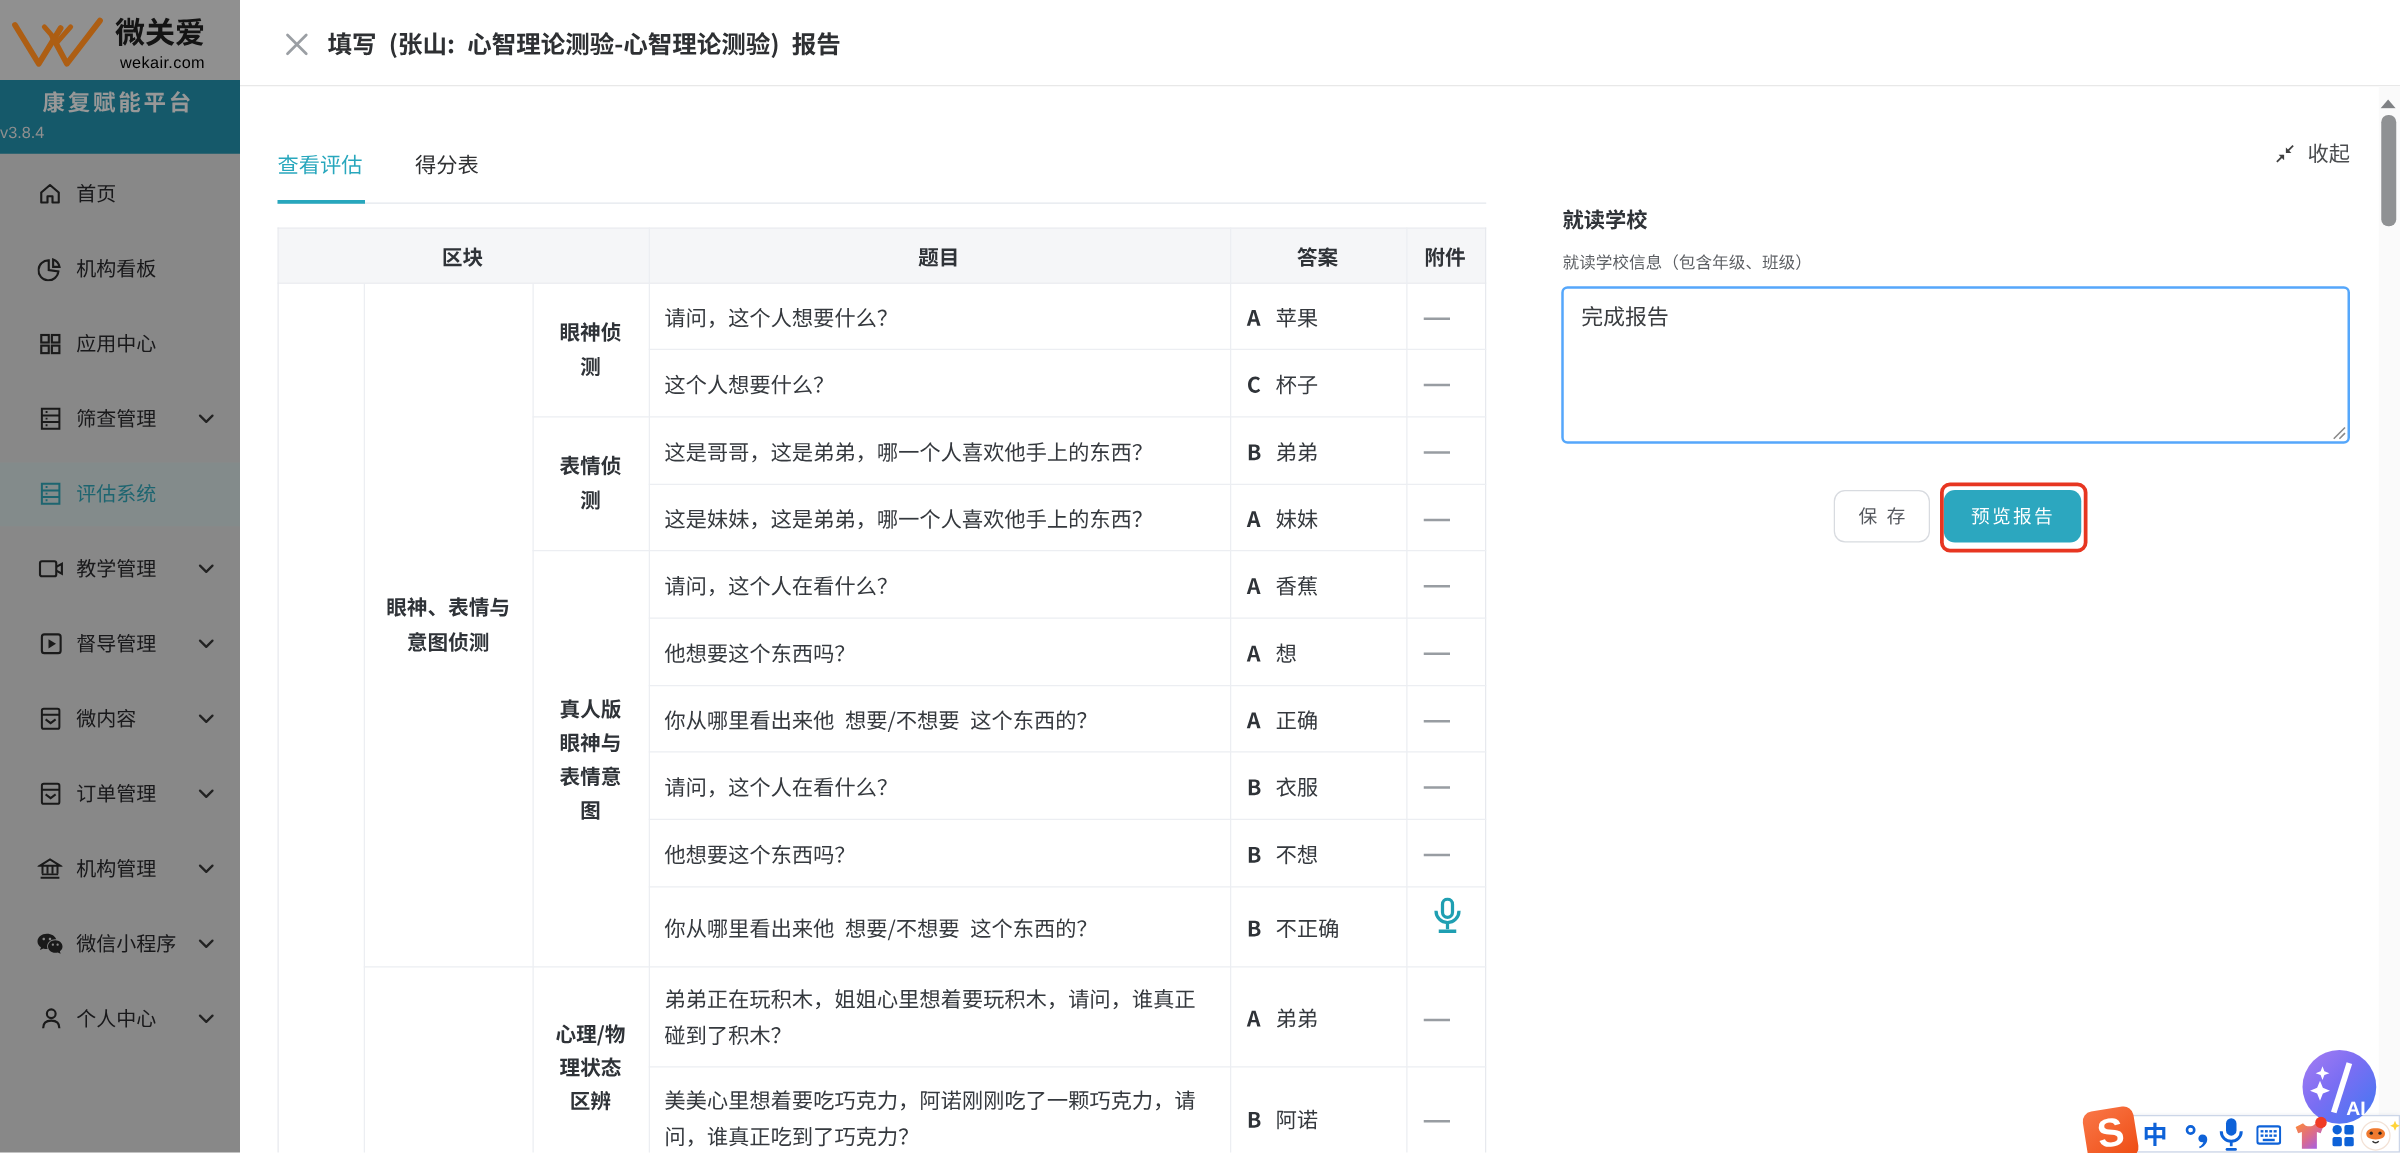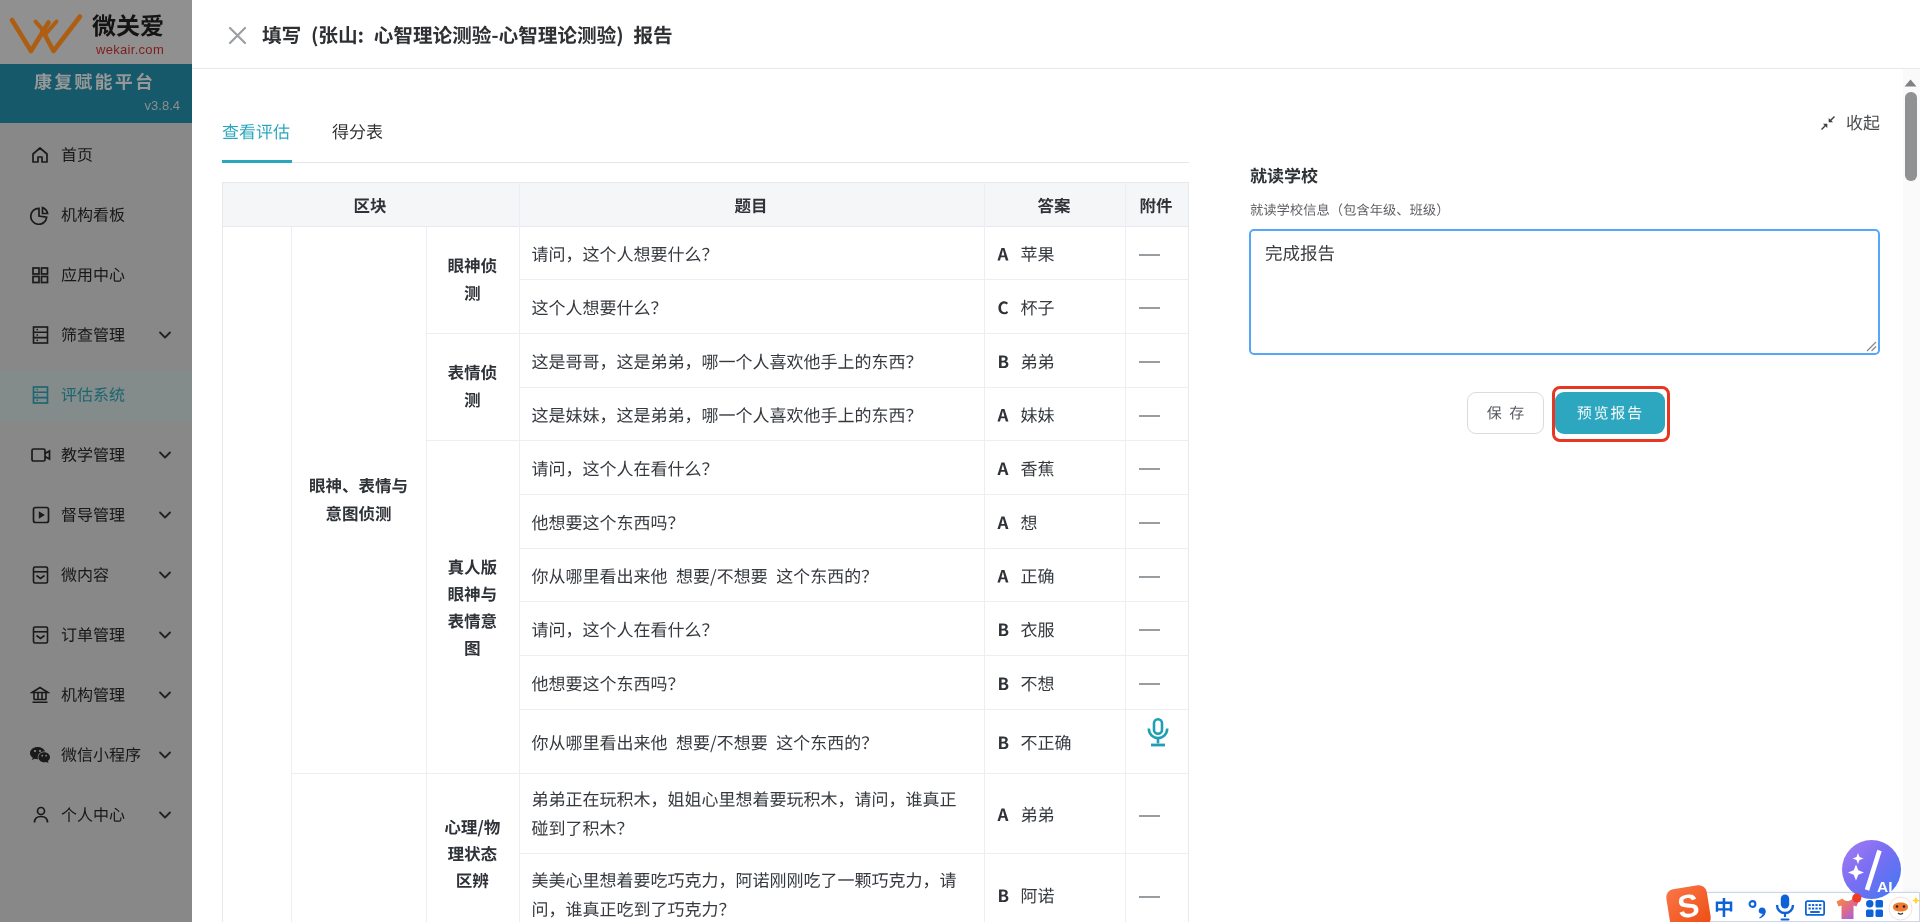--- a/index.html
+++ b/index.html
@@ -8,23 +8,23 @@
 </style></head>
 <body>
 <div class="abs" style="left:0;top:0;width:1920px;height:922px">
 
 
 <div class="abs" style="left:0;top:0;width:192px;height:922px;background:#888888"></div>
 <div class="abs" style="left:0;top:0;width:192px;height:64px;background:#909090"></div>
 <div class="abs" style="left:0;top:64px;width:192px;height:59px;background:#15596a"></div>
 <div class="abs" style="left:0;top:370px;width:192px;height:51px;background:#838b8b"></div>
 
-<div class="abs" style="left:0;top:98px;width:180px;text-align:right;font-size:13px;color:#8f8f8f">v3.8.4</div>
-
-<div class="abs" style="left:96px;top:42px;width:96px;font-size:13px;color:#7f1d1d;letter-spacing:.3px">wekair.com</div>
+<div class="abs" style="left:0;top:98px;width:180px;text-align:left;font-size:13px;color:#8f8f8f">v3.8.4</div>
+
+<div class="abs" style="left:96px;top:42px;width:96px;font-size:13px;color:#000000;letter-spacing:.3px">wekair.com</div>
 
 <svg class="abs" style="left:0px;top:0px" width="92" height="60" viewBox="0 0 92 60">
  <g fill="none" stroke="#ad5e13" stroke-width="4.6" stroke-linecap="round" stroke-linejoin="round">
   <path d="M12 20 L31 51 L48.5 22.5"></path>
   <path d="M35.5 21.5 L46 33.5 L56.5 21.5" stroke-width="4"></path>
   <path d="M42 29.5 L53.5 51 L80 16.5"></path>
  </g>
 </svg>
 
 <g id="menuicons"></g>

